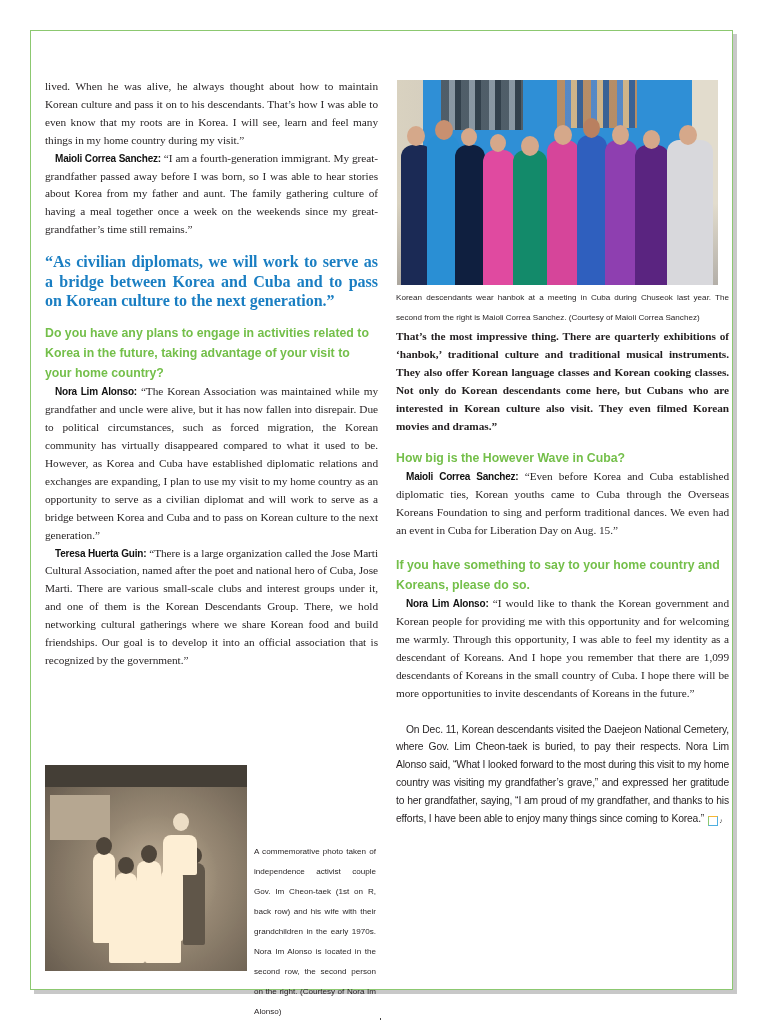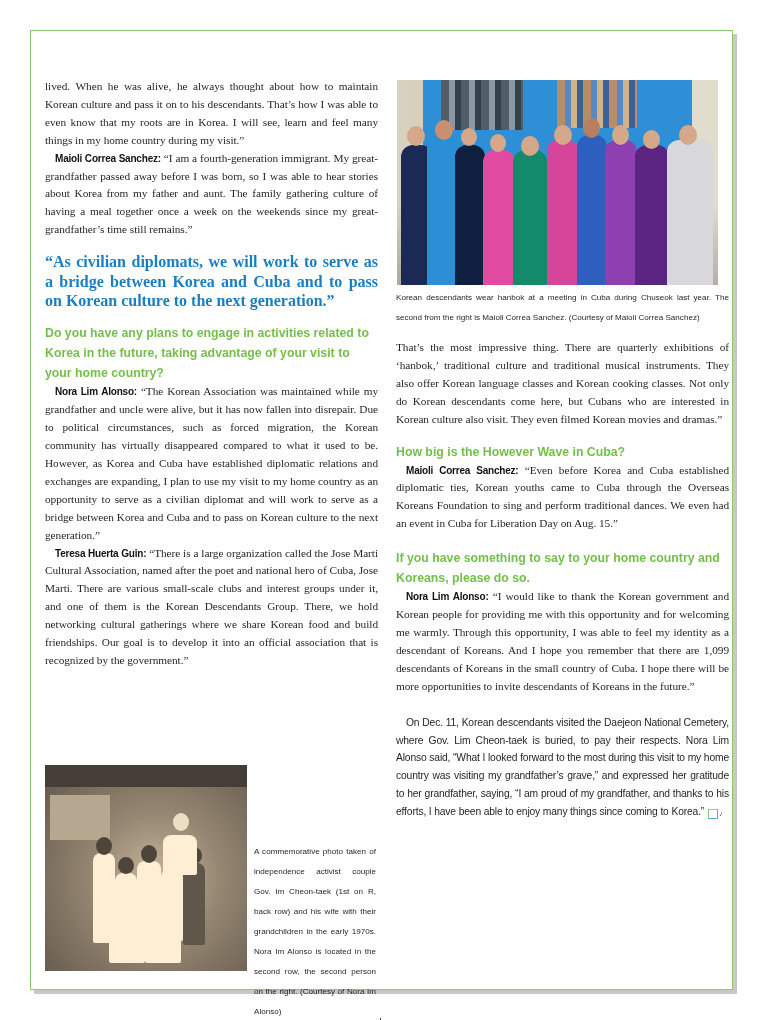--- a/index.html
+++ b/index.html
@@ -173,21 +173,21 @@
     <div class="head" style="left:186px; top:38px; width:17px; height:20px; background:#b98060;"></div>
     <div class="person" style="left:208px; width:32px; height:145px; background:#8e3fb0;"></div>
     <div class="head" style="left:215px; top:45px; width:17px; height:20px;"></div>
     <div class="person" style="left:238px; width:34px; height:140px; background:#5a2480;"></div>
     <div class="head" style="left:246px; top:50px; width:17px; height:19px;"></div>
     <div class="person" style="left:270px; width:46px; height:145px; background:#d8d8dc;"></div>
     <div class="head" style="left:282px; top:45px; width:18px; height:20px;"></div>
   </div>
   <div class="caption" style="margin-top:3px;">Korean descendants wear hanbok at a meeting in Cuba during Chuseok last year. The second from the right is Maioli Correa Sanchez. (Courtesy of Maioli Correa Sanchez)</div>
 
-  <p class="body" style="margin-top:11px;">That’s the most impressive thing. There are quarterly exhibitions of ‘hanbok,’ traditional culture and traditional musical instruments. They also offer Korean language classes and Korean cooking classes. Not only do Korean descendants come here, but Cubans who are interested in Korean culture also visit. They even filmed Korean movies and dramas.”</p>
+  <p class="body" style="margin-top:0;font-weight:bold;">That’s the most impressive thing. There are quarterly exhibitions of ‘hanbok,’ traditional culture and traditional musical instruments. They also offer Korean language classes and Korean cooking classes. Not only do Korean descendants come here, but Cubans who are interested in Korean culture also visit. They even filmed Korean movies and dramas.”</p>
 
   <div class="question" style="margin-top:13px;">How big is the However Wave in Cuba?</div>
   <p class="body indent">
     <span class="speaker">Maioli Correa Sanchez:</span><span> “Even before Korea and Cuba established diplomatic ties, Korean youths came to Cuba through the Overseas Koreans Foundation to sing and perform traditional dances. We even had an event in Cuba for Liberation Day on Aug. 15.”</span>
   </p>
 
   <div class="question" style="margin-top:15px;">If you have something to say to your home country and Koreans, please do so.</div>
   <p class="body indent">
     <span class="speaker">Nora Lim Alonso:</span><span> “I would like to thank the Korean government and Korean people for providing me with this opportunity and for welcoming me warmly. Through this opportunity, I was able to feel my identity as a descendant of Koreans. And I hope you remember that there are 1,099 descendants of Koreans in the small country of Cuba. I hope there will be more opportunities to invite descendants of Koreans in the future.”</span>
   </p>

